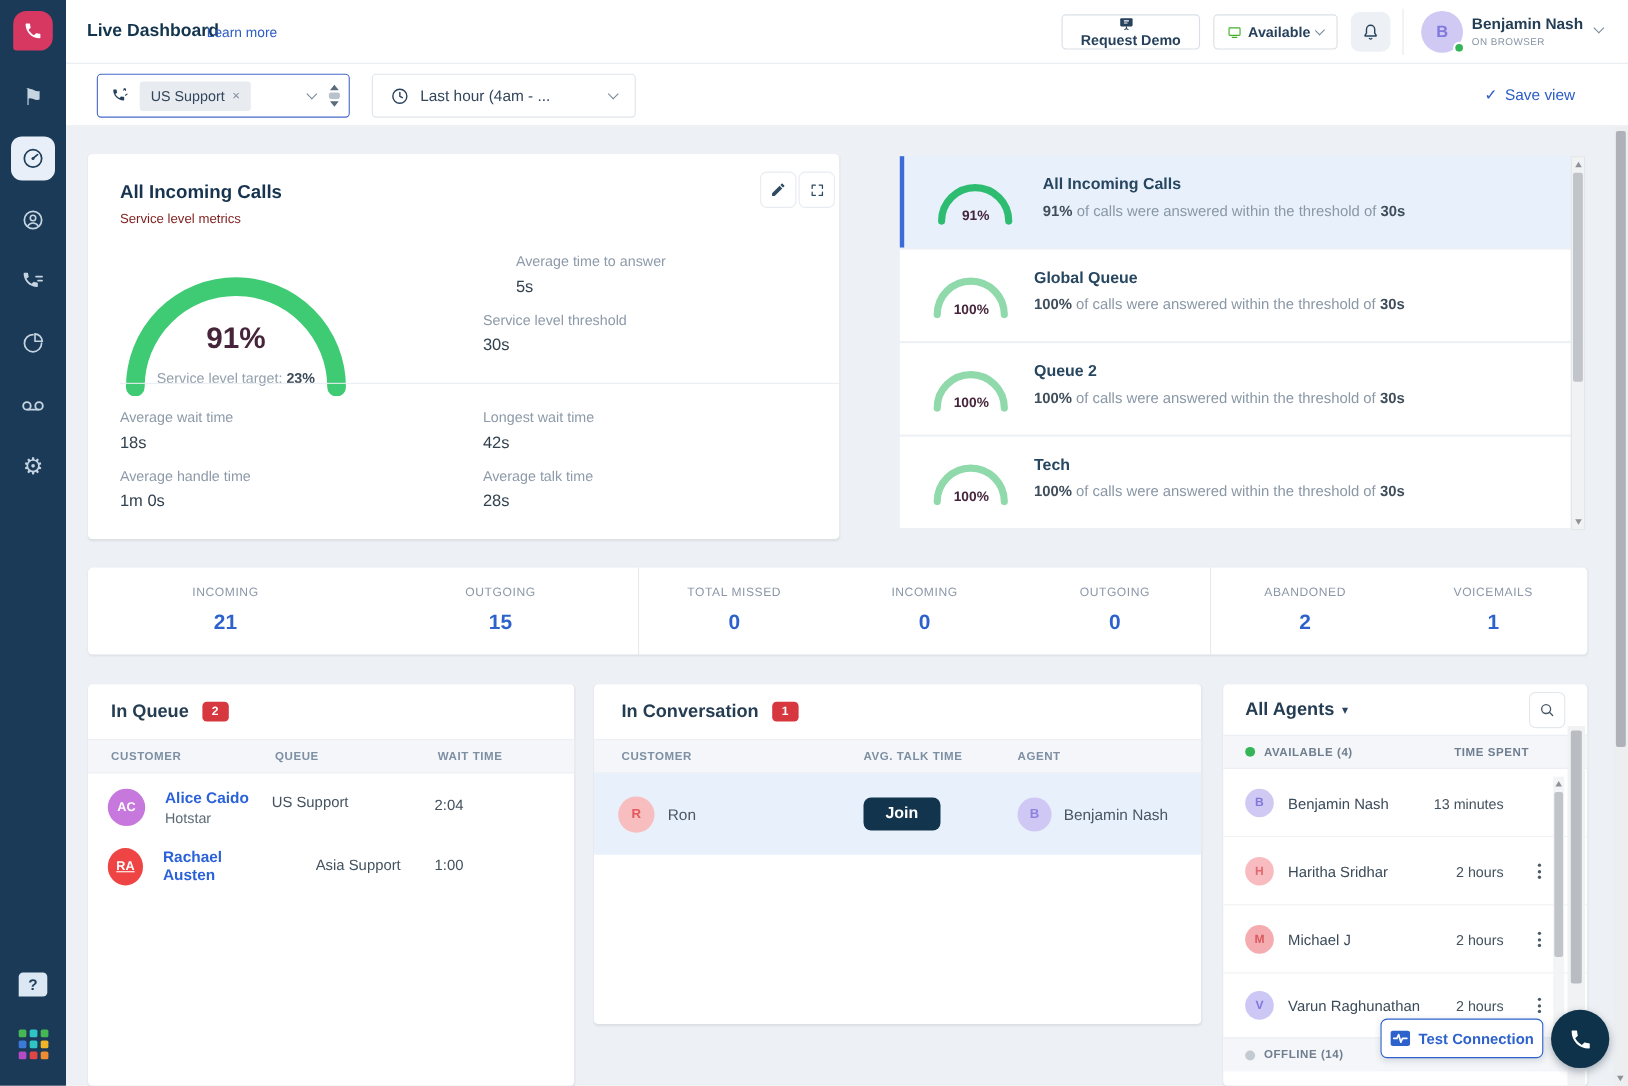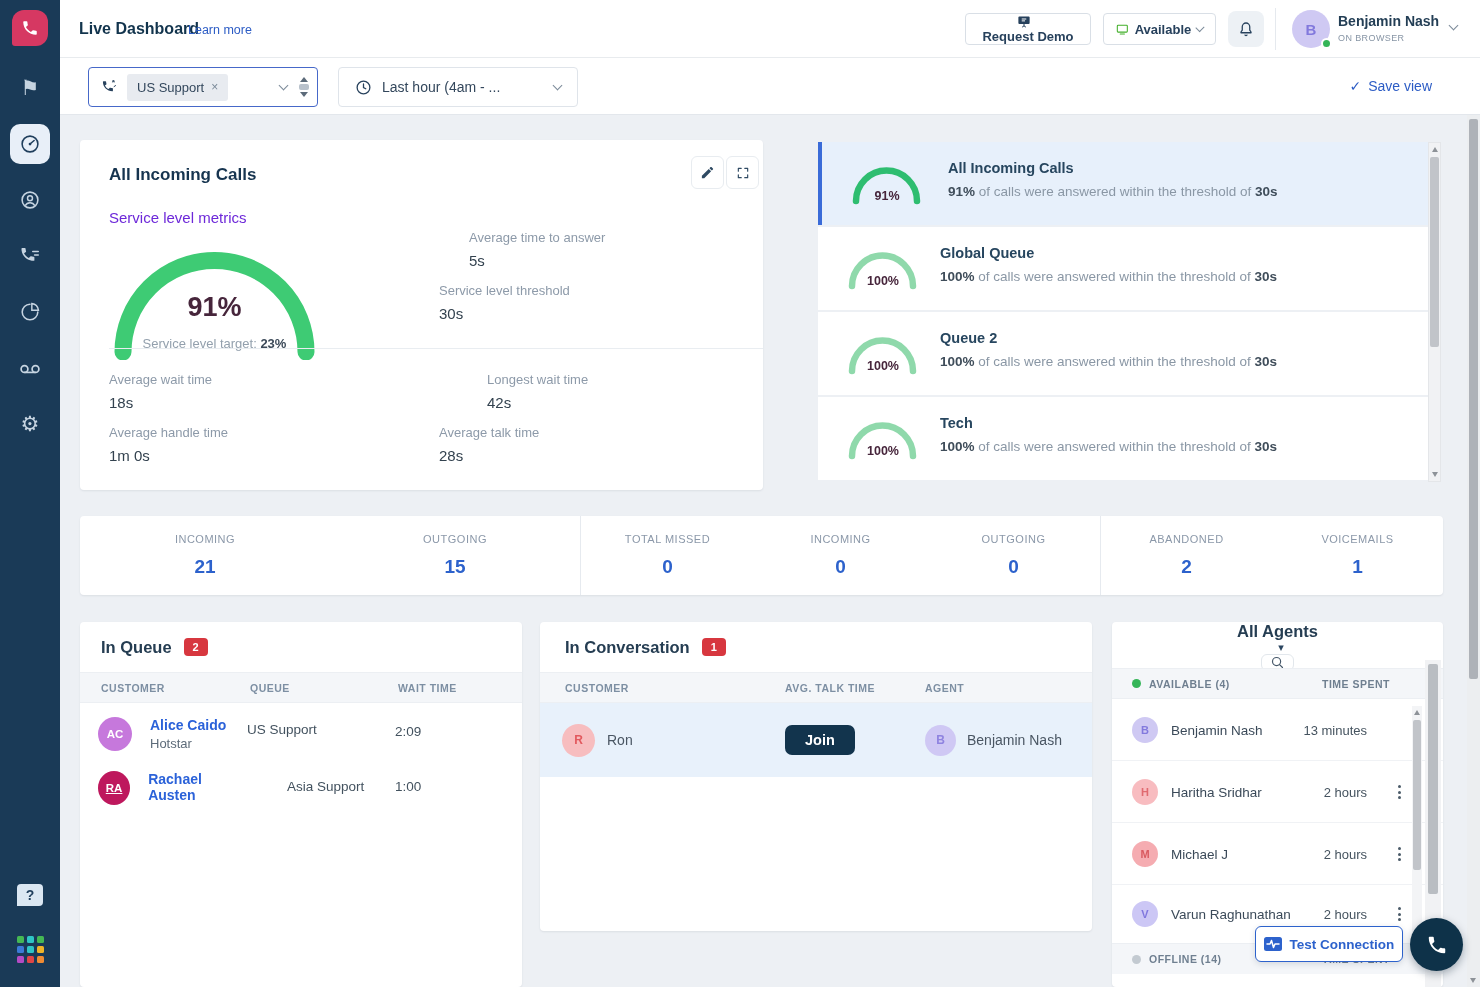--- a/index.html
+++ b/index.html
@@ -38,21 +38,21 @@
   .tri-dn { width:0; height:0; border-left:4px solid transparent; border-right:4px solid transparent; border-top:5px solid #5c6b7a; }
   .spin-pill { width:10px; height:6px; background:#b9c2cc; border-radius:2px; }
   .save-view { position:absolute; right:48px; top:20px; font-size:14px; color:#2c5cc5; display:flex; align-items:center; gap:7px; }
 
   
   .content-bg { position:absolute; left:60px; top:115px; width:1420px; height:872px; background:#edf0f4; }
   .card { position:absolute; background:#fff; border-radius:4px; box-shadow:0 1px 2px rgba(30,50,70,.09); }
 
   
   .sc-title { position:absolute; left:29px; top:25px; font-size:17px; font-weight:700; color:#16344f; }
-  .sc-sub { position:absolute; left:29px; top:52px; font-size:15px; color:#6d28d9;margin-top:17px; }
+  .sc-sub { position:absolute; left:29px; top:52px; font-size:12px; color:#7f1d1d; }
   .icon-btn { position:absolute; top:16px; width:33px; height:33px; background:#fff; border:1px solid #e8ecf0; border-radius:6px; display:flex; align-items:center; justify-content:center; }
   .metric .lbl { font-size:13px; color:#8d9aa9; margin-bottom:7px; }
   .metric .val { font-size:15px; color:#33424f; }
   .gauge-big { position:absolute; left:32px; top:110px; width:205px; height:110px; }
   .gauge-big .pct { position:absolute; left:0; top:42px; width:100%; text-align:center; font-size:27px; font-weight:700; color:#46253b; }
   .gauge-big .target { position:absolute; left:0; top:86px; width:100%; text-align:center; font-size:13px; color:#93a0ad; }
   .gauge-big .target b { color:#3c4a59; font-weight:600; }
   .sc-divider { position:absolute; left:29px; top:208px; width:654px; height:1px; background:#e9edf1; }
 
   
@@ -289,21 +289,21 @@
     <div class="lbl">Service level threshold</div>
     <div class="val">30s</div>
   </div>
 
   <div class="sc-divider"></div>
 
   <div class="metric abs" style="left:29px;top:232px;">
     <div class="lbl">Average wait time</div>
     <div class="val">18s</div>
   </div>
-  <div class="metric abs" style="left:359px;top:232px;margin-left:48px;">
+  <div class="metric abs" style="left:359px;top:232px;">
     <div class="lbl">Longest wait time</div>
     <div class="val">42s</div>
   </div>
   <div class="metric abs" style="left:29px;top:285px;">
     <div class="lbl">Average handle time</div>
     <div class="val">1m 0s</div>
   </div>
   <div class="metric abs" style="left:359px;top:285px;">
     <div class="lbl">Average talk time</div>
     <div class="val">28s</div>
@@ -408,25 +408,25 @@
   </div>
   <div style="display:grid;grid-template-columns:149px 148px 1fr;padding:14px 0 8px 18px;align-items:start;">
     <div style="display:flex;gap:18px;margin-left:0;">
       <div class="avatar mini-av" style="background:#c678dc;">AC</div>
       <div>
         <div class="link-name">Alice Caido</div>
         <div style="font-size:13px;color:#5d6b79;margin-top:3px;">Hotstar</div>
       </div>
     </div>
     <div class="cell-txt" style="padding-top:5px;">US Support</div>
-    <div class="cell-txt" style="padding-top:7px;">2:09</div>
+    <div class="cell-txt" style="padding-top:7px;">2:04</div>
   </div>
   <div style="display:grid;grid-template-columns:149px 148px 1fr;padding:12px 0 8px 18px;align-items:start;">
     <div style="display:flex;gap:18px;">
-      <div class="avatar mini-av" style="background:#be185d;text-decoration:underline;">RA</div>
+      <div class="avatar mini-av" style="background:#ef4444;text-decoration:underline;">RA</div>
       <div>
           <div class="link-name">Rachael Austen</div>
         </div>
     </div>
     <div class="cell-txt" style="padding-top:8px;margin-left:40px;">Asia Support</div>
     <div class="cell-txt" style="padding-top:8px;">1:00</div>
   </div>
 </div>
 
 <div class="card" style="left:540px;top:622px;width:552px;height:309px;">
@@ -446,21 +446,21 @@
     </div>
     <div><button class="join-btn">Join</button></div>
     <div style="display:flex;align-items:center;gap:11px;">
       <div class="avatar" style="width:31px;height:31px;background:#cfc8f4;color:#8f83e0;font-size:12px;">B</div>
       <span style="font-size:14px;color:#4a5663;">Benjamin Nash</span>
     </div>
   </div>
 </div>
 
 <div class="card" style="left:1112px;top:622px;width:331px;height:365px;">
-  <div class="panel-header" style="height:46px;padding:0 20px;flex-direction:column;">
+  <div class="panel-header" style="height:46px;padding:0 20px;">
     <span class="panel-title">All Agents</span>
     <span style="margin-left:7px;font-size:11px;color:#2b4560;">▾</span>
     <span style="flex:1"></span>
     <span style="width:33px;height:33px;border:1px solid #e2e7ec;border-radius:6px;display:flex;align-items:center;justify-content:center;">
       <svg width="15" height="15" viewBox="0 0 24 24">
           <circle cx="10.5" cy="10.5" r="6.5" fill="none" stroke="#46586a" stroke-width="1.9"></circle>
           <line x1="15.3" y1="15.3" x2="20" y2="20" stroke="#46586a" stroke-width="1.9" stroke-linecap="round"></line>
         </svg>
     </span>
   </div>

